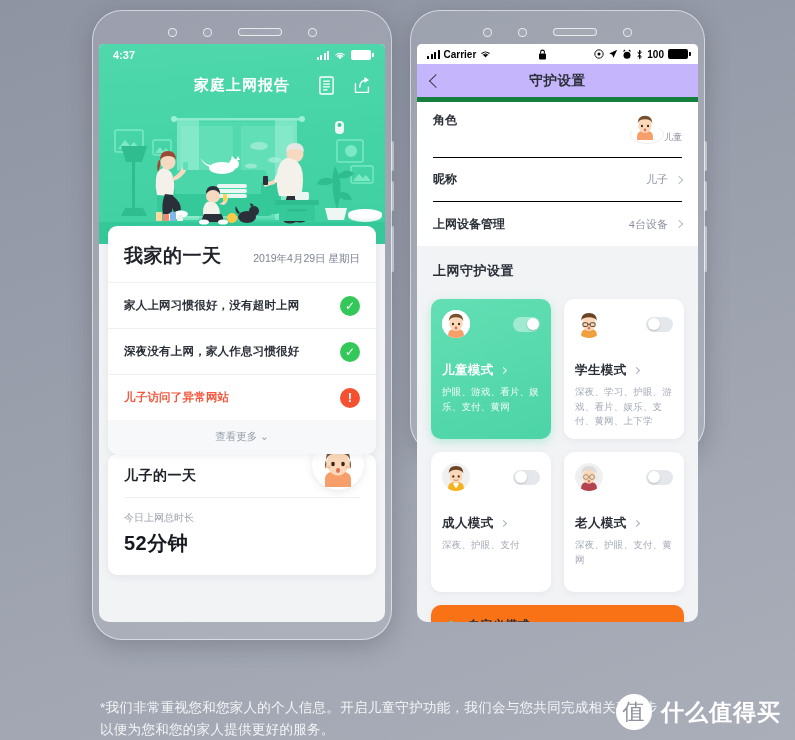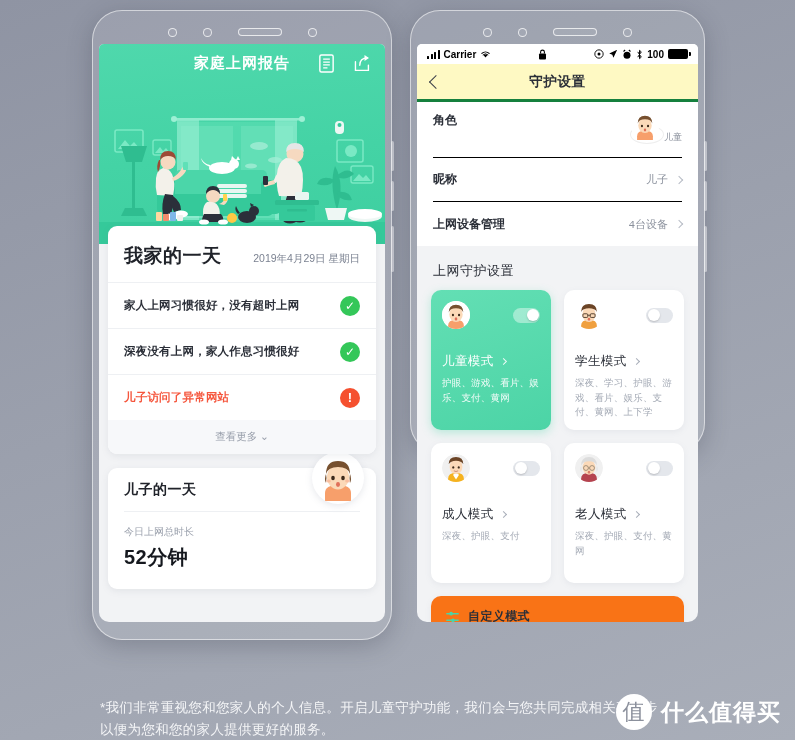--- a/index.html
+++ b/index.html
@@ -124,21 +124,21 @@
   }
   .badge.ok   { background: #34c759; }
   .badge.alert{ background: #f5502f; font-size: 13px; line-height: 1;}
 
   .more-bar {
     background: #f7f8fa; height: 34px; border-radius: 0 0 9px 9px;
     display:flex; align-items:center; justify-content:center;
     font-size: 10.5px; color: #9aa0ac;
   }
 
-  .card-2 { margin-top: 14px; position: relative; padding: 0 16px 18px 16px; }
+  .card-2 { position: relative; padding: 0 16px 18px 16px; }
   .card2-head {
     height: 44px; display: flex; align-items: center;
     border-bottom: 1px solid #eef0f3;
   }
   .card2-title { font-size: 14px; font-weight: bold; color: #20232a; letter-spacing:.5px;}
   .card2-sub { font-size: 10px; color: #9aa0ac; margin-top: 13px; }
   .card2-big { font-size: 20px; font-weight: bold; color: #15181e; margin-top: 5px; letter-spacing:.5px;}
   .avatar-float {
     position: absolute; right: 12px; top: -16px;
     width: 52px; height: 52px; border-radius: 50%;
@@ -153,22 +153,22 @@
     padding: 0 10px; font-size: 10px; color: #000; font-weight: bold;
   }
   .bars.dark i { background:#000; }
   .sbr-left { display:flex; align-items:center; gap:4px; }
   .sbr-mid  { margin: 0 auto; display:flex; align-items:center; }
   .sbr-right{ display:flex; align-items:center; gap:4px; }
   .batt.dark { background:#000; }
   .batt.dark:after { background:#000; }
 
   .navbar {
-    height: 38px; background: #fef9c3; display: flex; align-items: center;
-    position: relative; border-bottom: 3px solid #15803d;
+    height: 38px; background: #c4b5fd; display: flex; align-items: center;
+    position: relative; border-bottom: 5px solid #15803d;
   }
   .nav-back {
     position: absolute; left: 14px; width: 10px; height: 10px;
     border-left: 1.8px solid #3a3f48; border-bottom: 1.8px solid #3a3f48;
     transform: rotate(45deg);
   }
   .nav-title {
     width: 100%; text-align: center; font-size: 13.5px;
     font-weight: bold; color: #2b2f38; letter-spacing: .6px;
   }
@@ -188,22 +188,22 @@
   }
   .role-row { height: 56px; align-items: flex-start; padding-top: 10px; }
   .role-avatar-wrap { margin-left: auto; text-align: center; }
   .role-avatar {
     width: 30px; height: 30px; border-radius: 50%; overflow: hidden;
     background: #fff; border: 1px solid #eee; margin: 0 auto;
   }
   .role-caption { font-size: 9px; color: #8b919d; margin-top: 3px; }
 
   .section-title {
-    font-size: 13px; font-weight: normal; color: #2b2f38;
-    padding: 16px 16px 10px 16px; letter-spacing: .5px;
+    font-size: 13px; font-weight: bold; color: #2b2f38;
+    padding: 16px 16px 19px 16px; letter-spacing: .5px;
   }
 
   .modes-grid {
     display: grid; grid-template-columns: 1fr 1fr; gap: 13px;
     padding: 0 14px;
   }
   .mode-card {
     background: #fff; border-radius: 10px; padding: 11px 11px 13px 11px;
     height: 140px; position: relative;
     box-shadow: 0 2px 6px rgba(130,140,160,0.10);
@@ -223,21 +223,21 @@
   }
   .toggle .knob {
     position: absolute; top: 1.5px; left: 1.5px;
     width: 12px; height: 12px; border-radius: 50%; background: #fff;
     box-shadow: 0 1px 2px rgba(0,0,0,.18);
   }
   .toggle.on { background: rgba(255,255,255,0.42); }
   .toggle.on .knob { left: auto; right: 1.5px; }
 
   .mode-name {
-    margin-top: 24px; font-size: 12.5px; font-weight: normal; color: #2b2f38;
+    margin-top: 24px; font-size: 12.5px; font-weight: bold; color: #2b2f38;
     display: flex; align-items: center; gap: 7px; letter-spacing:.4px;
   }
   .mode-card.active .mode-name { color: #fff; }
   .mode-chev {
     width: 5px; height: 5px;
     border-top: 1.4px solid #a8aeb9; border-right: 1.4px solid #a8aeb9;
     transform: rotate(45deg);
   }
   .mode-card.active .mode-chev { border-color: rgba(255,255,255,.9); }
   .mode-desc {
@@ -282,20 +282,37 @@
     <span class="notch-dot"></span>
   </div>
   <div class="side-btn" style="top:130px;height:30px;"></div>
   <div class="side-btn" style="top:170px;height:30px;"></div>
   <div class="side-btn" style="top:215px;height:46px;"></div>
 
   <div class="screen" id="screen-left">
 
     <div class="hero">
 
+      <div class="statusbar-left">
+        <span>4:37</span>
+        <span class="sb-icons">
+          <span class="bars">
+              <i></i>
+              <i></i>
+              <i></i>
+              <i></i>
+            </span>
+          <svg width="12" height="9" viewBox="0 0 12 9">
+            <path d="M6 8.3 L3.9 5.9 a3.2 3.2 0 0 1 4.2 0 Z" fill="#fff"></path>
+            <path d="M1.9 3.9 a6 6 0 0 1 8.2 0" stroke="#fff" stroke-width="1.3" fill="none" stroke-linecap="round"></path>
+            <path d="M3.3 5.4 a4 4 0 0 1 5.4 0" stroke="#fff" stroke-width="1.2" fill="none" stroke-linecap="round"></path>
+          </svg>
+          <span class="batt"></span>
+        </span>
+      </div>
 
       <div class="hero-head">
         <div class="hero-title">家庭上网报告</div>
         <div class="hero-actions">
           <svg class="ico-btn" viewBox="0 0 20 22">
             <rect x="3" y="2" width="14" height="18" rx="1.6" fill="none" stroke="#fff" stroke-width="1.5"></rect>
             <line x1="6.5" y1="6.5" x2="13.5" y2="6.5" stroke="#fff" stroke-width="1.3"></line>
             <line x1="6.5" y1="9.5" x2="13.5" y2="9.5" stroke="#fff" stroke-width="1.3"></line>
             <line x1="6.5" y1="12.5" x2="13.5" y2="12.5" stroke="#fff" stroke-width="1.3"></line>
             <line x1="6.5" y1="15.5" x2="11" y2="15.5" stroke="#fff" stroke-width="1.3"></line>

